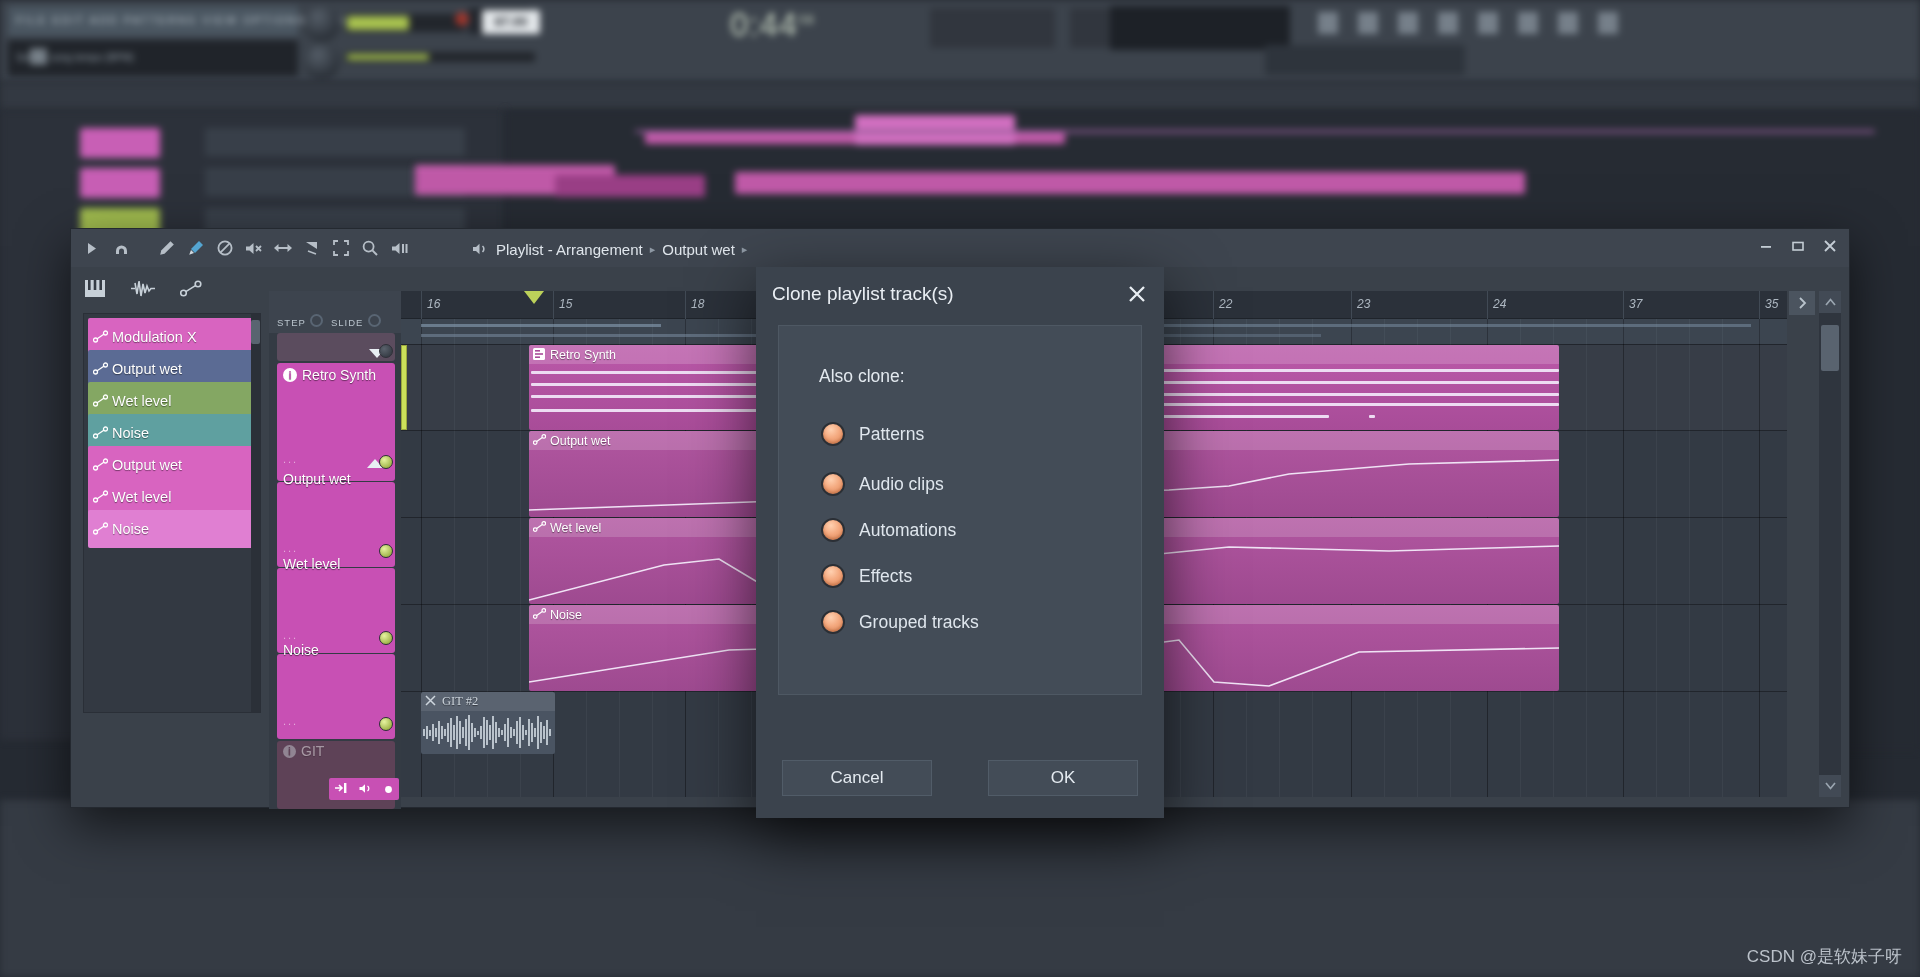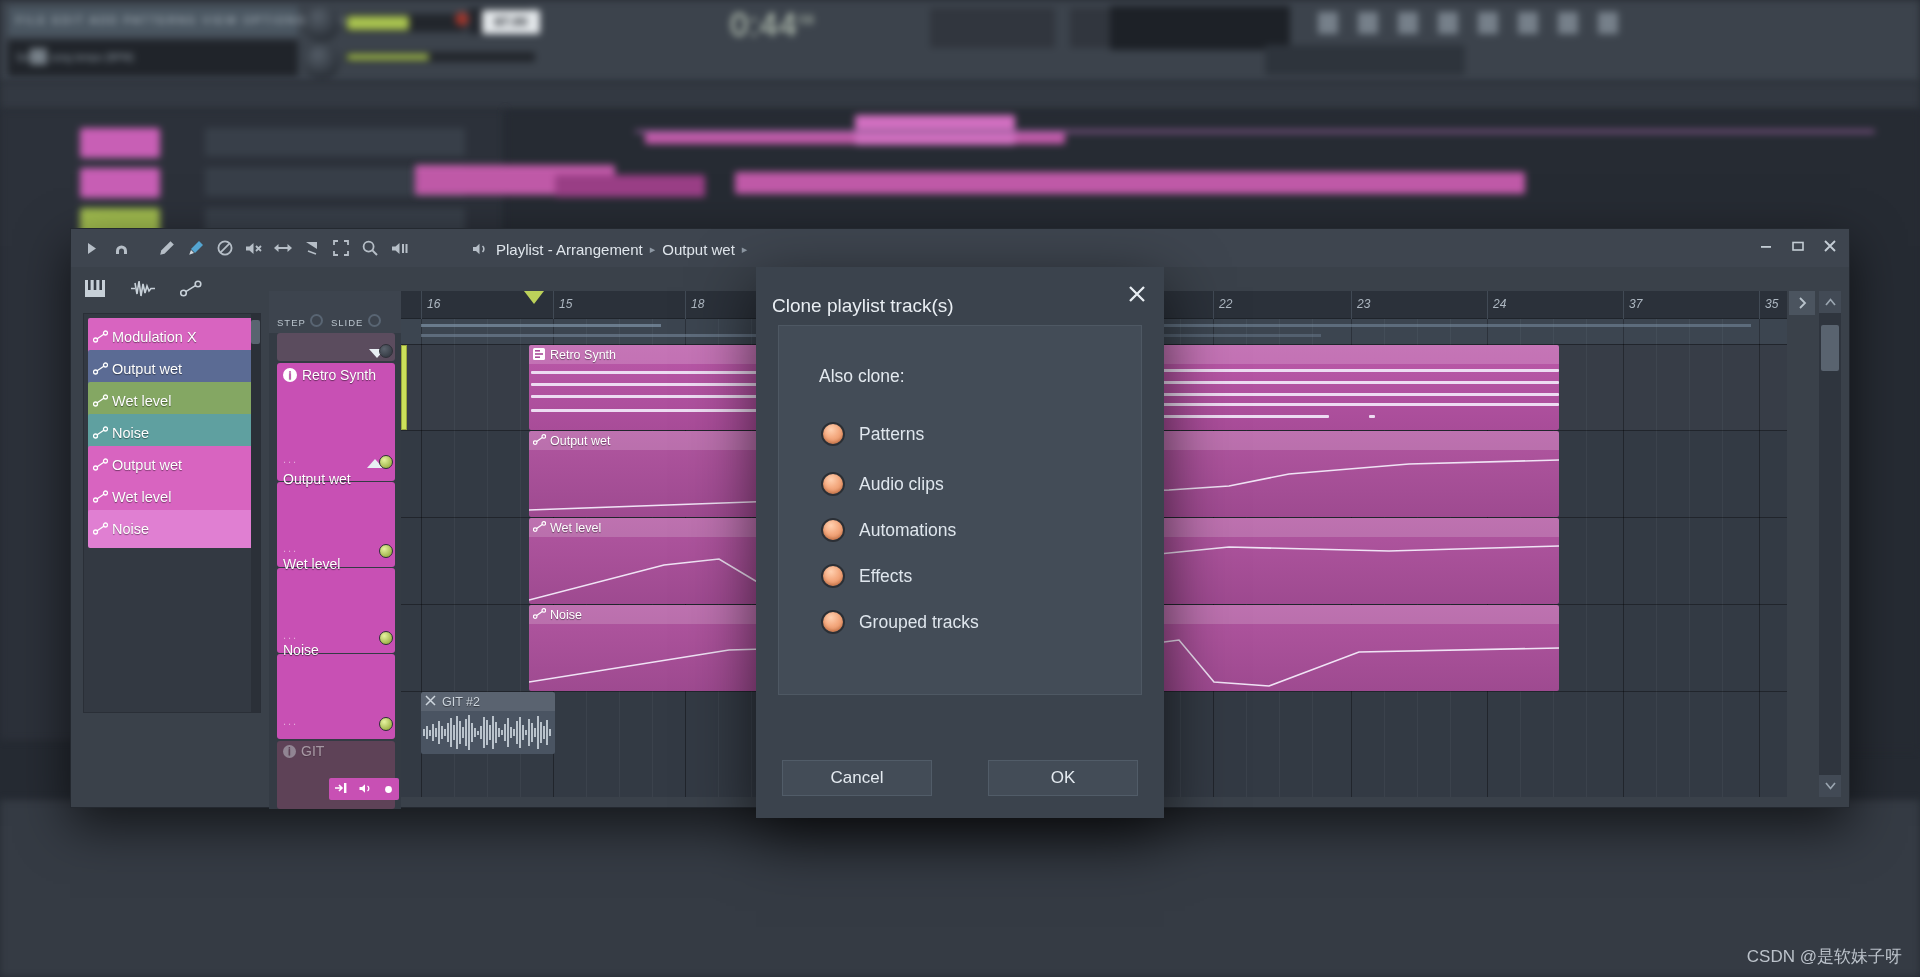--- a/index.html
+++ b/index.html
@@ -100,21 +100,21 @@
   
   #vscroll { position:absolute; right:8px; top:62px; width:22px; bottom:10px; background:#2f353e; }
   .vbtn { position:absolute; left:0; width:22px; height:22px; display:flex; align-items:center; justify-content:center; color:#9aa5b0; background:#424a55; }
   #vthumb { position:absolute; left:2px; top:34px; width:18px; height:46px; background:#59636f; border-radius:2px; }
   #hnav { position:absolute; right:34px; top:62px; width:26px; height:24px; background:#4b545f; display:flex; align-items:center; justify-content:center; color:#b9c3cc; }
 
   
   #dlg-shade { position:absolute; inset:0; background:transparent; }
   #dialog { position:absolute; left:756px; top:267px; width:408px; height:551px; background:#3b434d;
             box-shadow:0 20px 60px rgba(0,0,0,.65); }
-  #dlg-title { position:absolute; left:16px; top:28px; font-size:19px; color:#e9eef3; }
+  #dlg-title { position:absolute; left:16px; top:16px; font-size:19px; color:#e9eef3; }
   #dlg-close { position:absolute; right:12px; top:12px; width:30px; height:30px; display:flex; align-items:center; justify-content:center; color:#e9eef3; }
   #dlg-panel { position:absolute; left:22px; top:58px; width:364px; height:370px; background:#434c57; border:1px solid #4e5863;padding-left:20px; }
   #dlg-sub { position:absolute; left:40px; top:40px; font-size:17.5px; color:#e3e9ef; }
   .opt { position:absolute; left:42px; display:flex; align-items:center; gap:14px; }
   .radio { width:24px; height:24px; border-radius:50%; border:2px solid #2b2f35;
            background:radial-gradient(circle at 40% 28%, #ffd0b0 0%, #f4a97f 45%, #e08a5c 100%); flex:0 0 auto;
            box-shadow:inset 0 -2px 3px rgba(160,80,40,.45); }
   .opt-label { font-size:17.5px; color:#dfe6ed; }
   .dbtn { position:absolute; bottom:22px; height:36px; background:#434c57; border:1px solid #515c68;
           display:flex; align-items:center; justify-content:center; font-size:17px; color:#e4eaf0; }
@@ -599,21 +599,21 @@
               <circle cx="10.8" cy="2.4" r="1.8" fill="none" stroke="#fff" stroke-width="1.2"></circle>
               <line x1="3.7" y1="7.5" x2="9.3" y2="3.5" stroke="#fff" stroke-width="1.2"></line>
             </svg></span>
         <span>Noise</span>
       </div>
       <svg style="position:absolute;left:0;top:19px;width:1030px;height:67px;" viewBox="0 0 1030 67" preserveAspectRatio="none">
         <polyline points="0,58 200,26 400,20 620,20 650,16 685,58 740,62 830,28 1030,24" fill="none" stroke="#f0e3f5" stroke-width="1.6"></polyline>
       </svg>
     </div>
 
-    <div class="clip" style="left:20px;top:373px;width:134px;height:62px;background:#4a5462;">
+    <div class="clip" style="left:20px;top:373px;width:134px;height:62px;background:#4a5462;font-family:Liberation Serif, serif;">
       <div class="clip-hdr" style="background:rgba(255,255,255,.09);">
         <span class="ci"><svg width="11" height="11" viewBox="0 0 11 11">
               <path d="M1 1 L10 10 M10 1 L1 10" stroke="#cdd5dd" stroke-width="1.5"></path>
             </svg></span>
         <span style="color:#cdd5dd">GIT #2</span>
       </div>
       <svg style="position:absolute;left:2px;top:20px;width:130px;height:40px;" viewBox="0 0 130 40" preserveAspectRatio="none">
         <g fill="#b9c2cb">
           <rect x="0" y="17" width="2" height="7"></rect>
             <rect x="3" y="14" width="2" height="13"></rect>

